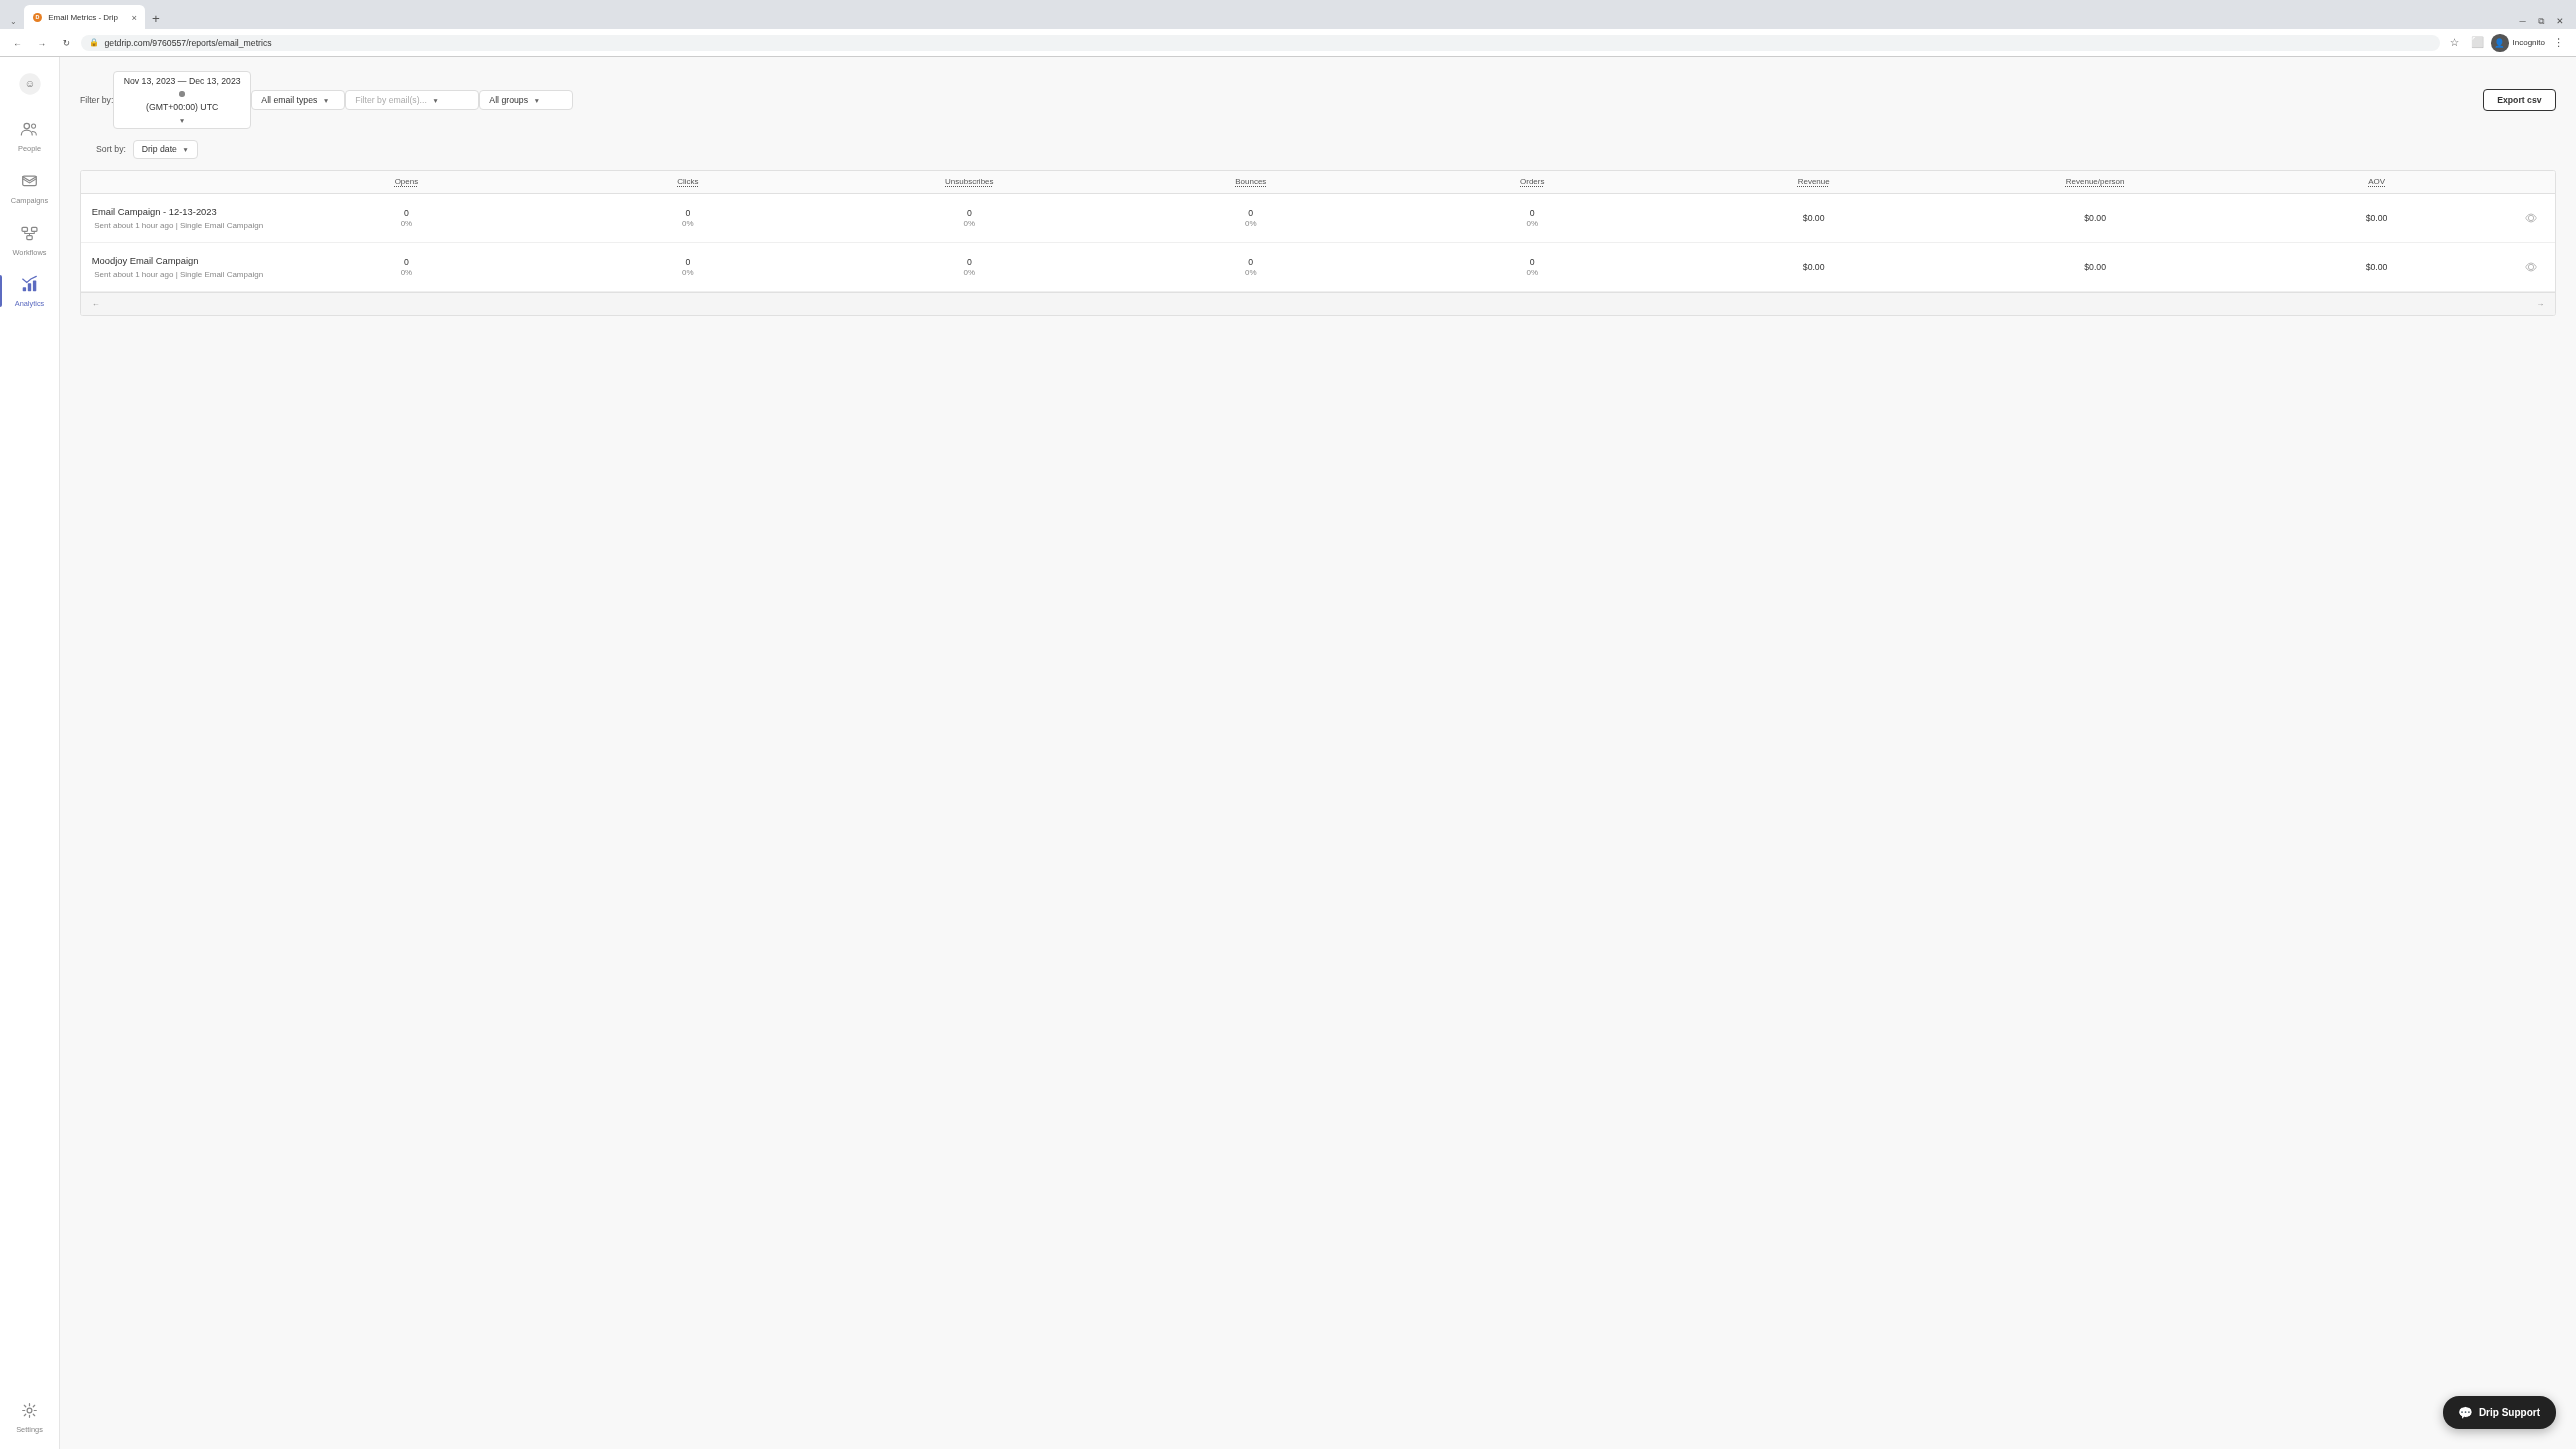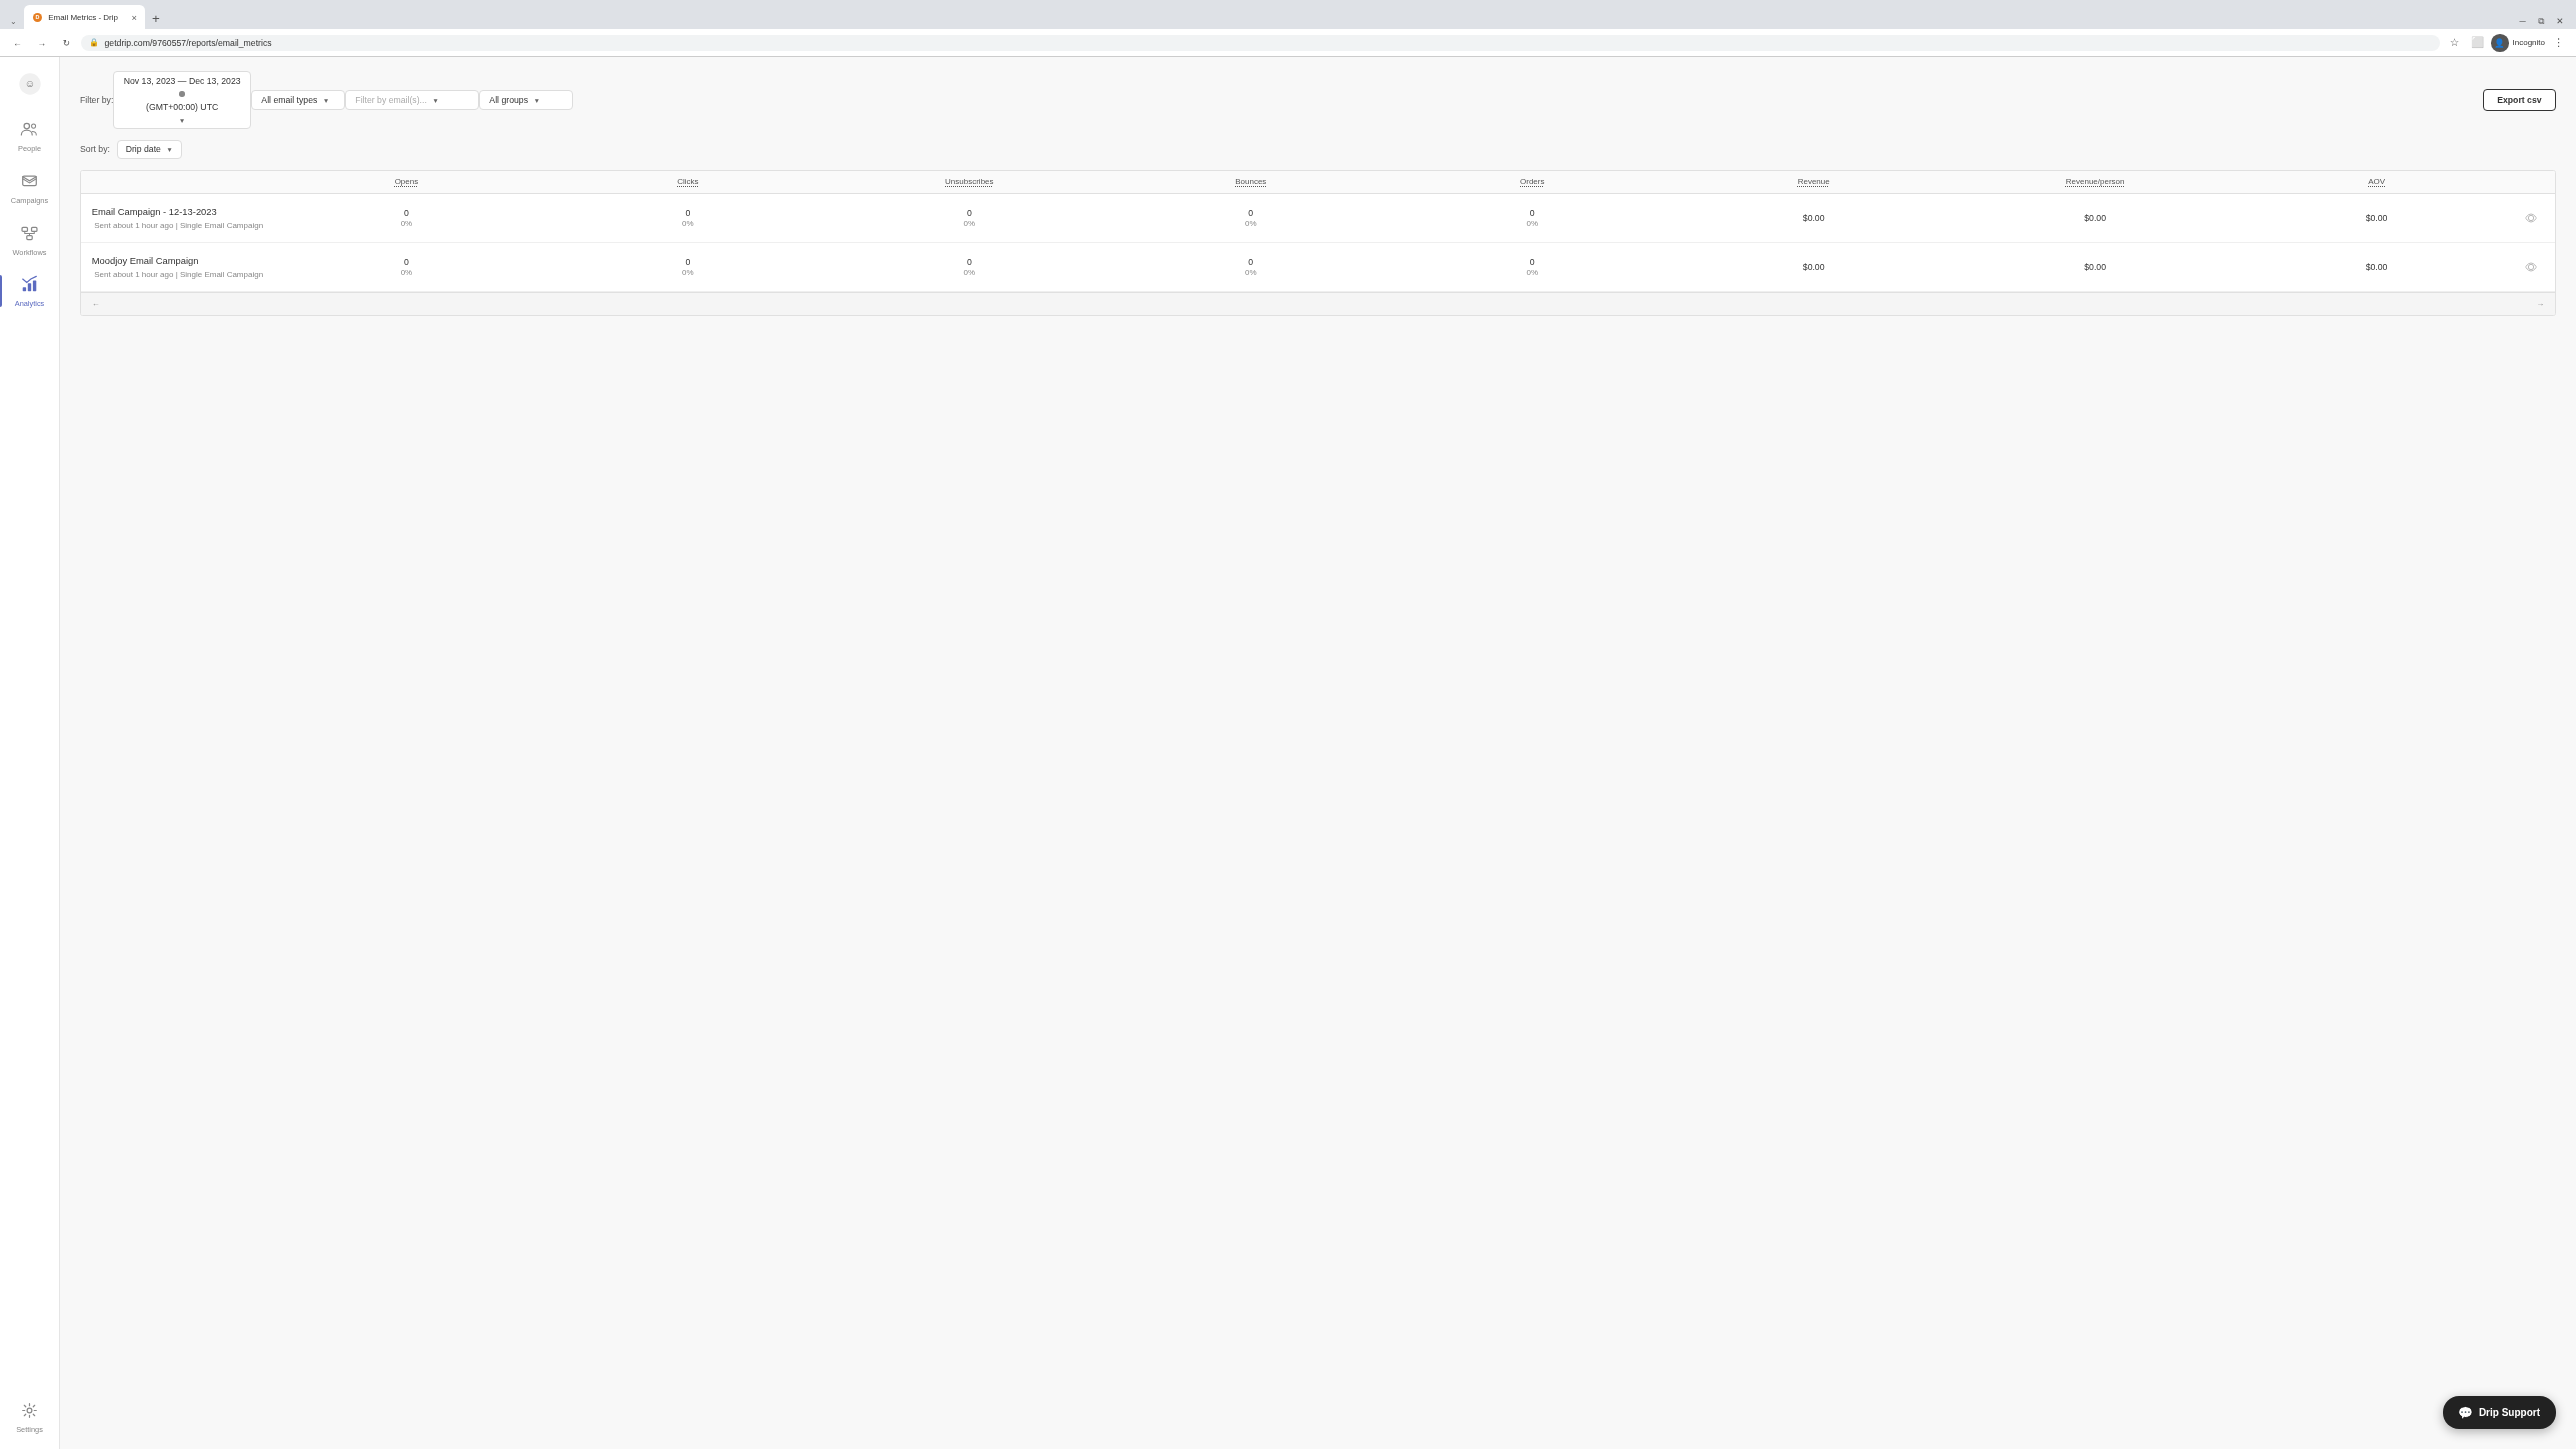--- a/index.html
+++ b/index.html
@@ -46,21 +46,21 @@
     .filter-label { font-size: 8.7px; color: #555; font-weight: 500; }
     .filter-date-btn { display: flex; align-items: center; gap: 5.4px; background: #fff; border: 0.7px solid #ddd; border-radius: 4px; padding: 4px 9.4px; cursor: pointer; font-size: 8.7px; color: #333; flex-direction: column; }
     .filter-select { display: flex; align-items: center; gap: 5.4px; background: #fff; border: 0.7px solid #ddd; border-radius: 4px; padding: 4px 9.4px; cursor: pointer; font-size: 8.7px; color: #333; min-width: 94px; }
     .filter-select-wide { min-width: 134px; }
     .export-btn { margin-left: auto; background: #fff; border: 1.3px solid #333; border-radius: 4px; padding: 5.4px 13.4px; cursor: pointer; font-size: 8.7px; font-weight: 600; color: #333; }
     .chevron { font-size: 6.7px; color: #666; }
     .utc-dot { width: 5.4px; height: 5.4px; background: #888; border-radius: 50%; display: inline-block; }
 
     
     .sort-row { display: flex; align-items: center; gap: 6.7px; margin-bottom: 10.7px; }
-    .sort-label { font-size: 8.7px; color: #555; font-weight: 500; }
+    .sort-label { font-size: 8.7px; color: #555; font-weight: 500; margin-left: 16px; }
     .sort-select { display: flex; align-items: center; gap: 5.4px; background: #fff; border: 0.7px solid #ddd; border-radius: 4px; padding: 3.4px 8px; cursor: pointer; font-size: 8.7px; color: #333; }
 
     
     .table-container { background: #fff; border-radius: 2.7px; border: 0.7px solid #e0e0e0; overflow: hidden; }
     .table-header { display: grid; grid-template-columns: 174px repeat(8, 1fr) 27px; padding: 6.7px 10.7px; background: #fafafa; border-bottom: 0.7px solid #e0e0e0; }
     .col-header { font-size: 8px; color: #555; text-align: center; cursor: pointer; text-decoration: underline dotted; text-underline-offset: 2px; }
     .col-header:first-child { text-align: left; }
 
     .table-row { display: grid; grid-template-columns: 174px repeat(8, 1fr) 27px; padding: 12px 10.7px; border-bottom: 0.7px solid #efefef; align-items: center; }
     .table-row:last-child { border-bottom: none; }

